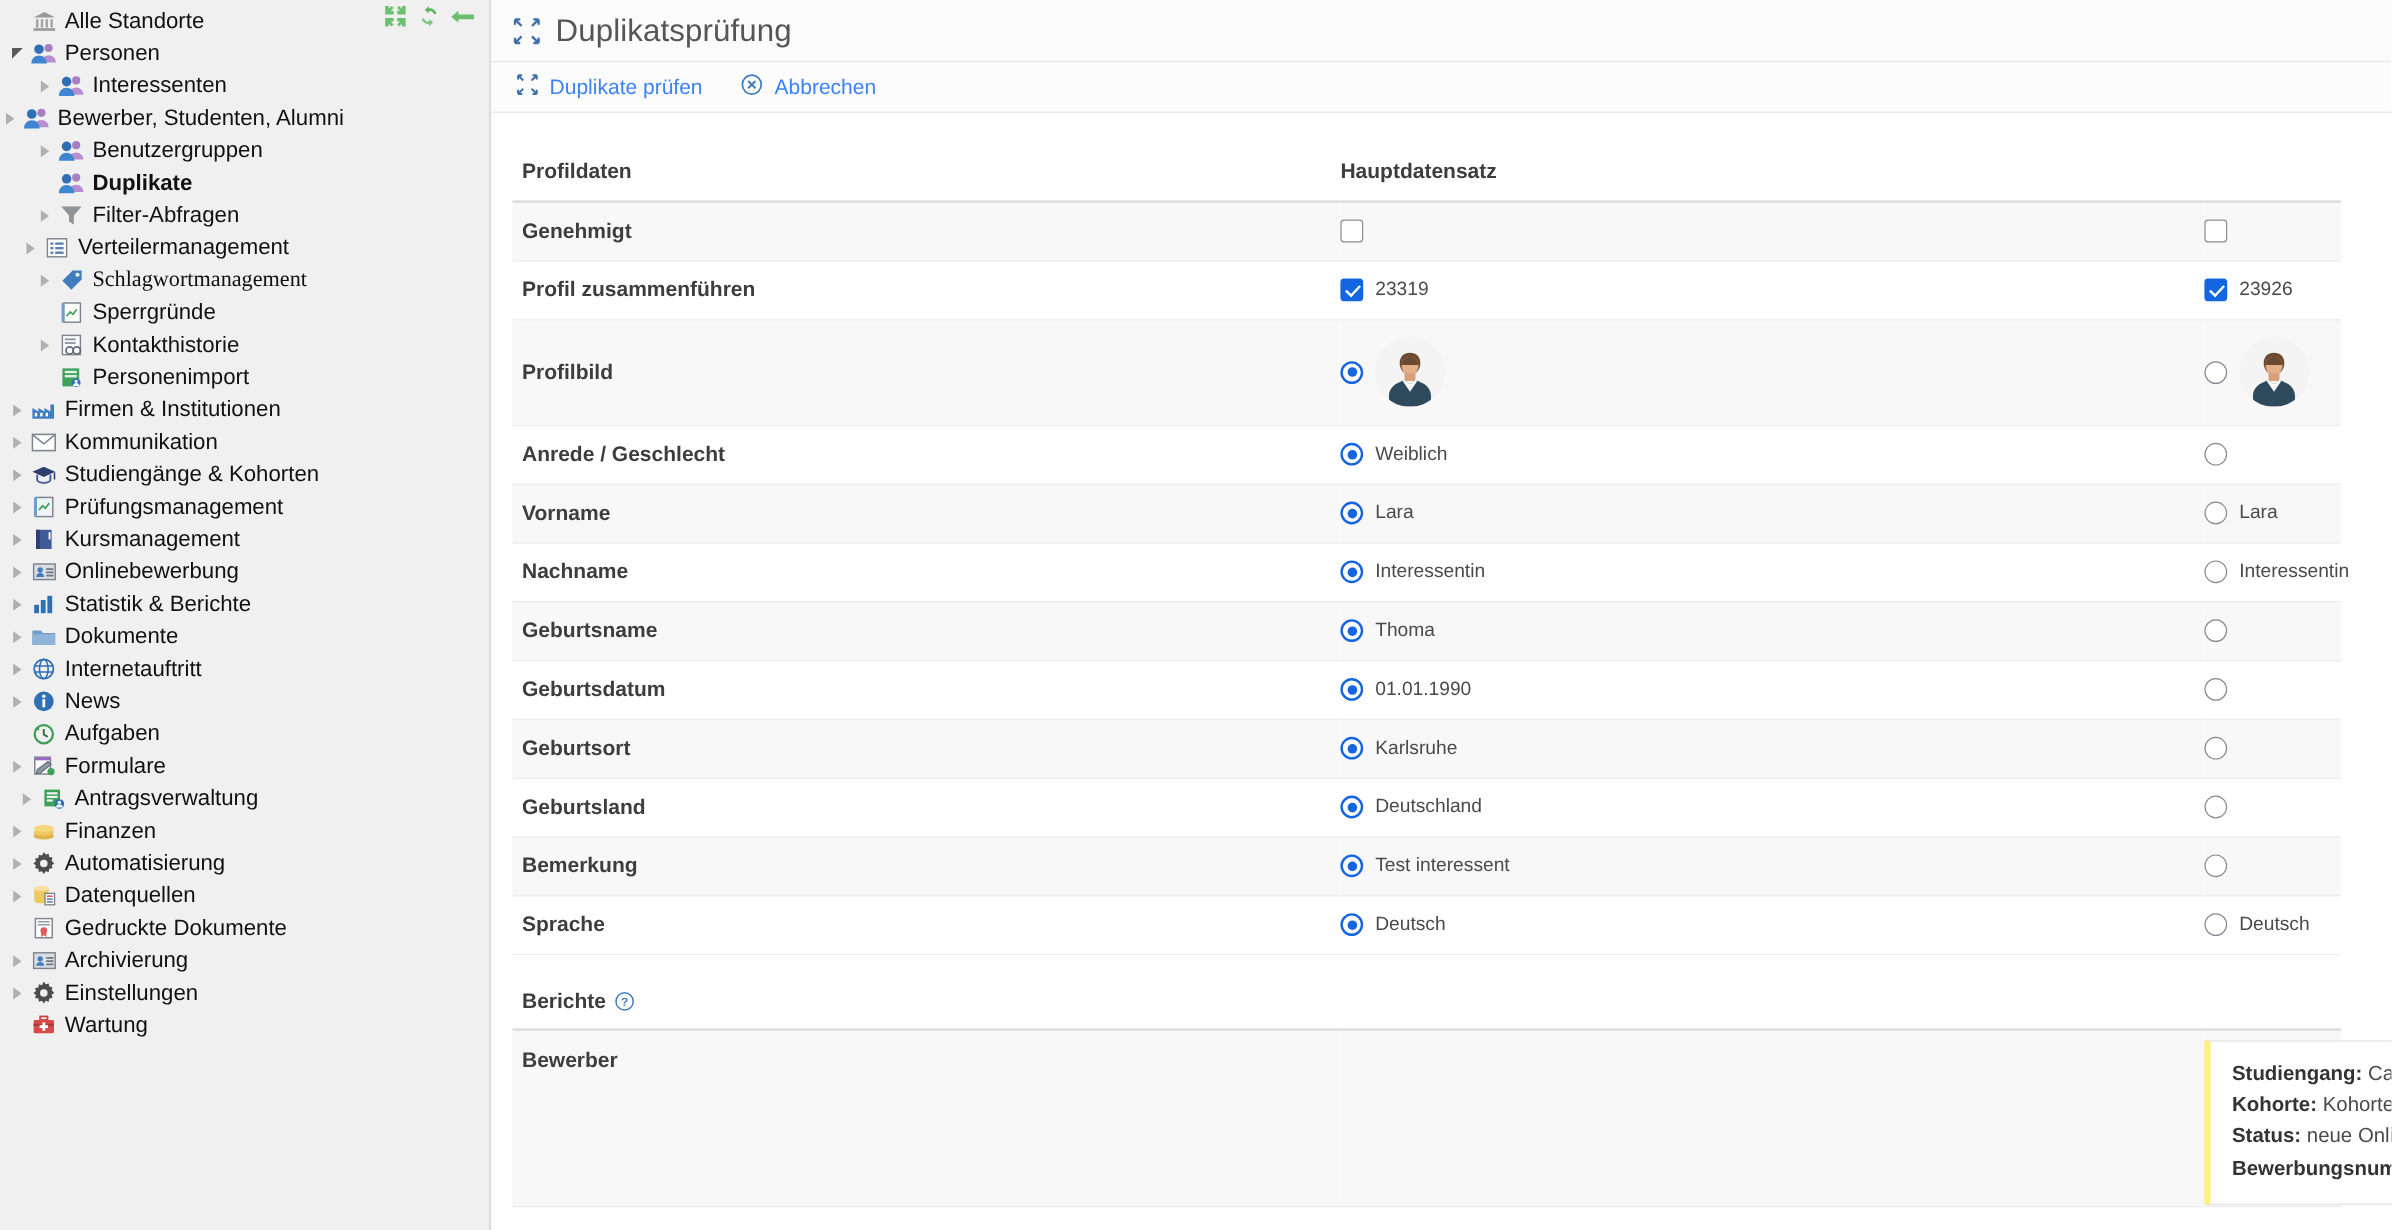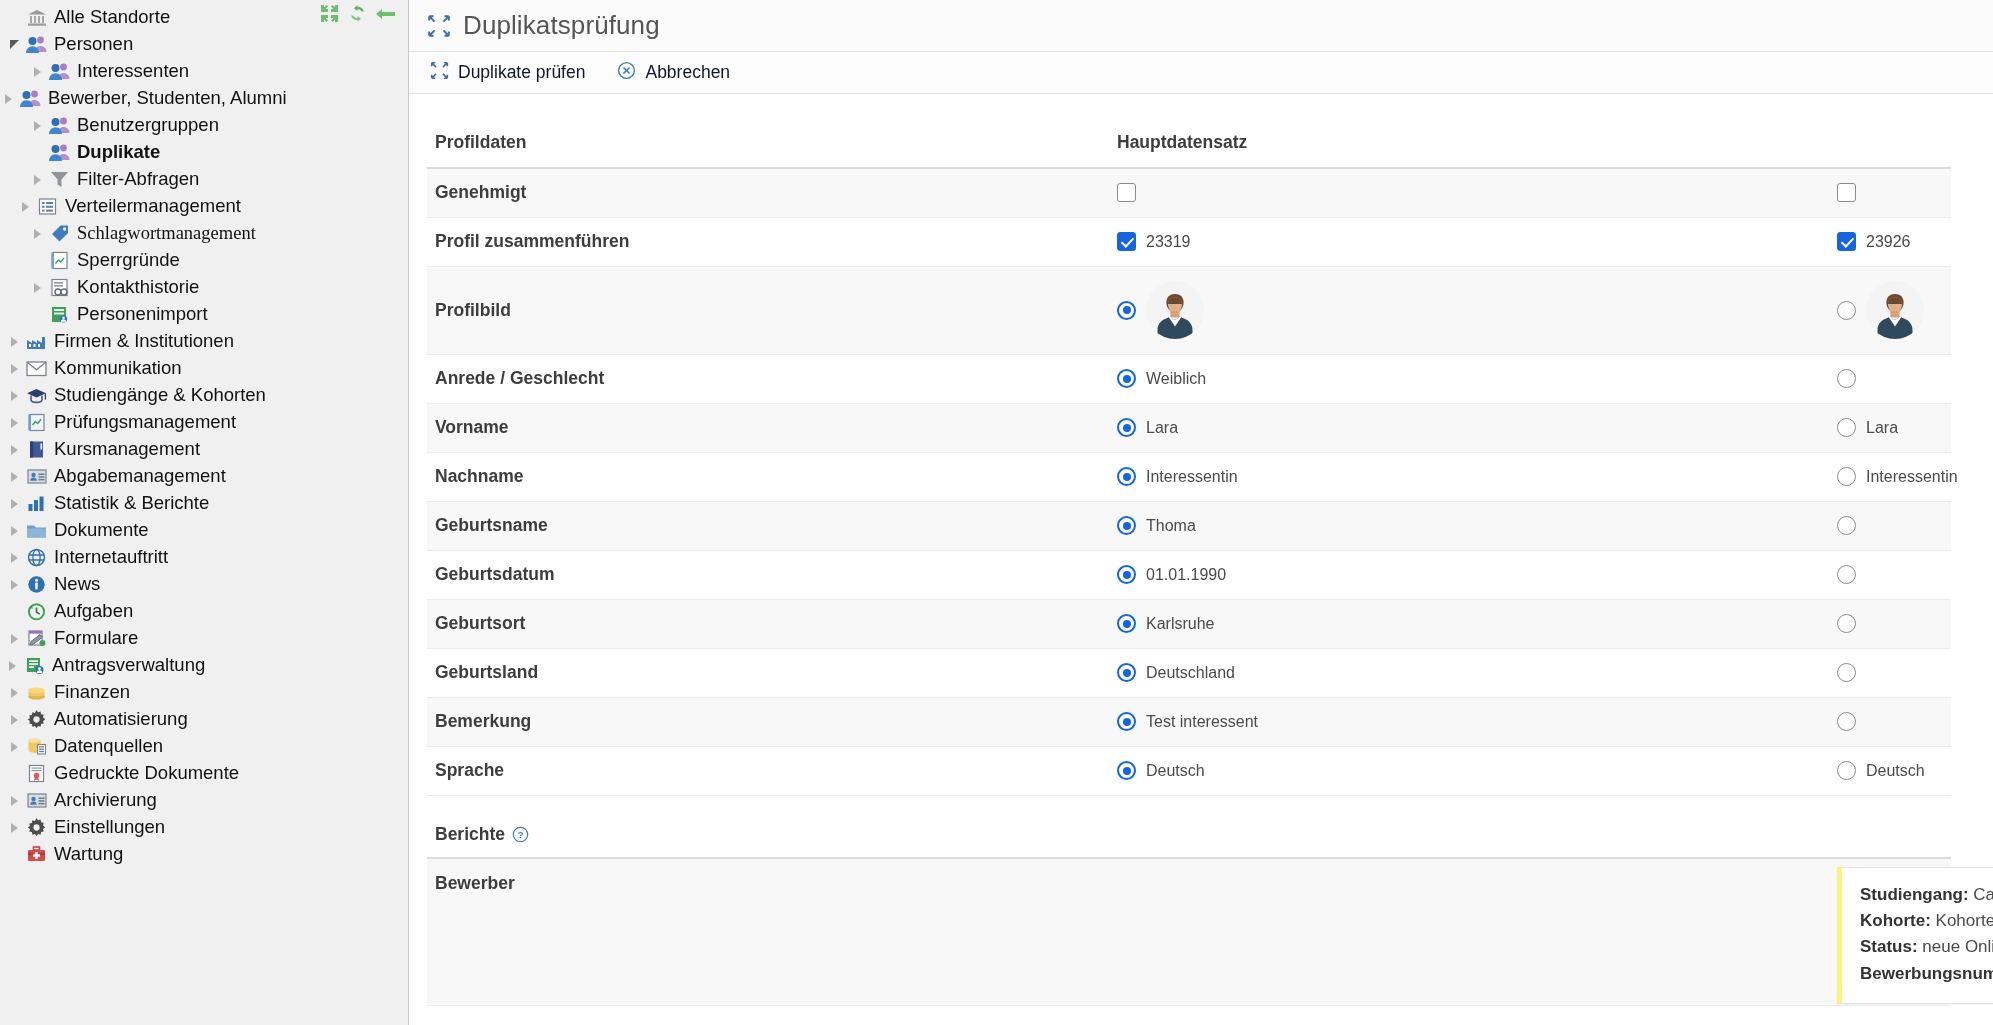--- a/index.html
+++ b/index.html
@@ -108,21 +108,21 @@
     padding-left: 18px;
     gap: 26px;
     border-bottom: 1px solid #e6e6e6;
     background: #fcfcfc;
   }
   .tb-btn {
     display: flex;
     align-items: center;
     gap: 9px;
     font-size: 17.5px;
-    color: #0f172a;
+    color: #3b82f6;
     cursor: pointer;
     padding: 3px 3px;
   }
 
   .content {
     padding: 30px 42px 0 18px;
   }
 
   table.dup {
     width: 100%;
@@ -525,21 +525,21 @@
               <rect x="1" y="2" width="18" height="13" fill="#d9dde1" stroke="#7b8490" stroke-width="1.2"></rect>
               <circle cx="6.5" cy="7" r="2.2" fill="#3f7cc0"></circle>
               <path d="M3.2 12.8c0-2 1.5-3.2 3.3-3.2s3.3 1.2 3.3 3.2z" fill="#3f7cc0"></path>
               <g fill="#6f7a86">
                 <rect x="11.5" y="5.5" width="6" height="1.5"></rect>
                 <rect x="11.5" y="8.2" width="6" height="1.5"></rect>
                 <rect x="11.5" y="10.9" width="6" height="1.5"></rect>
               </g>
             </svg>
           </span>
-          <span class="tlabel">Abgabemanagement</span>
+          <span class="tlabel">Onlinebewerbung</span>
         </div>
         <div class="tnode" style="padding-left: 6px;">
           <span class="tw">
             <span class="arrow-right"></span>
           </span>
           <span class="ticon">
             <svg width="19" height="17" viewBox="0 0 19 17">
               <g fill="#2f6fb5">
                 <rect x="1.5" y="9" width="4" height="7"></rect>
                 <rect x="7" y="5" width="4" height="11"></rect>
@@ -605,21 +605,21 @@
           <span class="ticon">
             <svg width="20" height="19" viewBox="0 0 20 19">
               <rect x="2" y="2" width="13" height="14" fill="#ffffff" stroke="#7b8490" stroke-width="1.2"></rect>
               <rect x="2" y="2" width="13" height="2.6" fill="#9a6cc0"></rect>
               <path d="M4 12.5l9-7 2.6 2.6-9 7-3.4.8z" fill="#8d99a5" stroke="#5d6a78" stroke-width="0.9"></path>
               <circle cx="15.5" cy="14" r="3" fill="#3fa05a"></circle>
             </svg>
           </span>
           <span class="tlabel">Formulare</span>
         </div>
-        <div class="tnode" style="padding-left: 4px;">
+        <div class="tnode" style="padding-left: 14px;">
           <span class="tw">
             <span class="arrow-right"></span>
           </span>
           <span class="ticon">
             <svg width="20" height="19" viewBox="0 0 20 19">
               <rect x="2" y="2" width="13" height="14" fill="#3fa05a"></rect>
               <g fill="#ffffff" opacity=".9">
                 <rect x="4" y="4.2" width="9" height="1.8"></rect>
                 <rect x="4" y="7.2" width="9" height="1.8"></rect>
                 <rect x="4" y="10.2" width="5" height="1.8"></rect>

